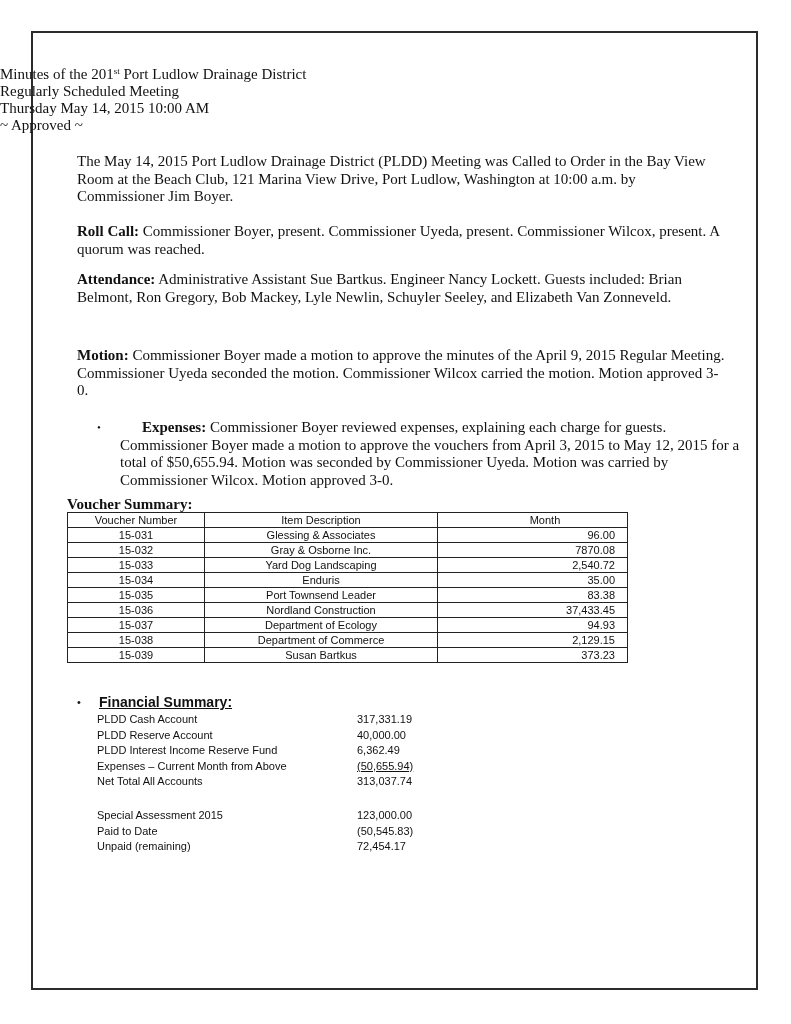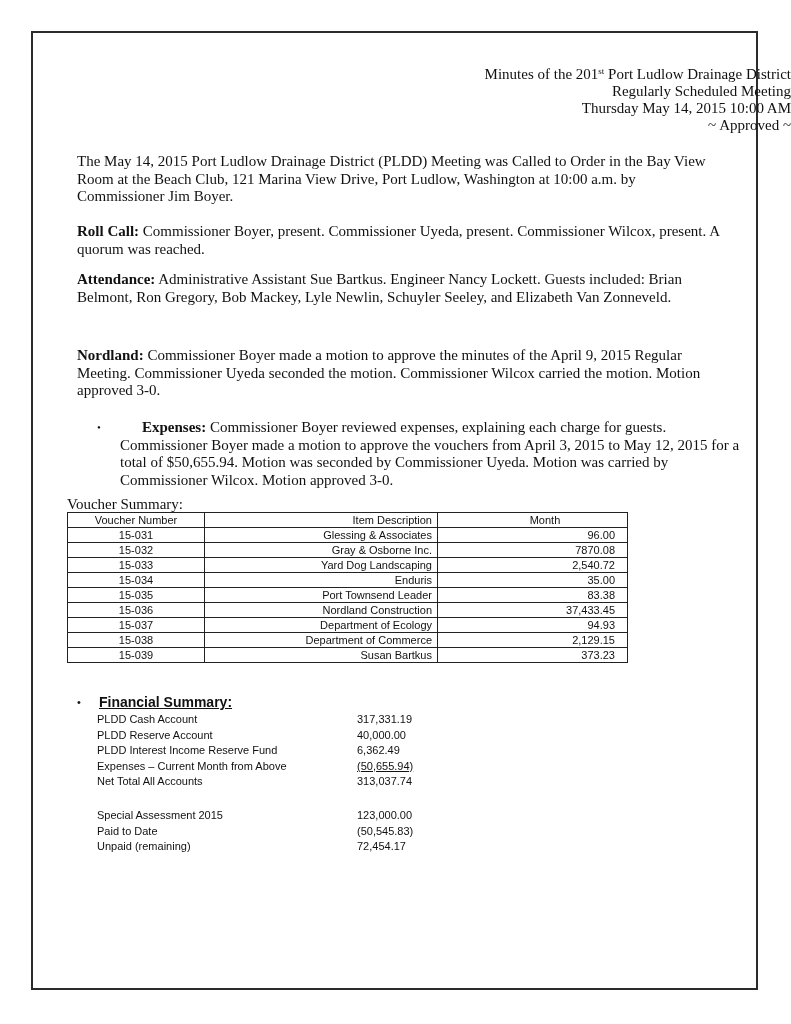--- a/index.html
+++ b/index.html
@@ -22,21 +22,21 @@
       width: 727px;
       height: 959px;
       border: 2px solid #2b2b2b;
       box-sizing: border-box;
     }
     .title-block {
       position: absolute;
       left: 0;
       top: 66px;
       width: 791px;
-      text-align: right;
+      text-align: left;
       font-size: 15px;
       line-height: 17px;
     }
     .title-block sup {
       font-size: 9px;
       line-height: 0;
       vertical-align: 5px;
     }
     .para {
       position: absolute;
@@ -64,41 +64,41 @@
       left: -23px;
       top: 0;
       font-size: 11px;
     }
     .expenses .indent { display: inline-block; width: 22px; }
     .voucher-title {
       position: absolute;
       left: 67px;
       top: 496px;
       font-size: 15px;
-      font-weight: normal;
+      font-weight: bold;
       line-height: 16px;
     }
     table.vouchers {
       position: absolute;
       left: 67px;
       top: 512px;
       width: 561px;
       border-collapse: collapse;
       font-family: "Liberation Sans", sans-serif;
       font-size: 11px;
     }
     table.vouchers th, table.vouchers td {
       border: 1.5px solid #222222;
       height: 14px;
       padding: 0 5px;
       line-height: 13px;
       font-weight: normal;
     }
     table.vouchers .c-num { width: 126px; text-align: center; }
-    table.vouchers .c-desc { width: 222px; text-align: right; }
+    table.vouchers .c-desc { width: 222px; text-align: center; }
     table.vouchers .c-amt { text-align: right; padding-right: 12px; }
     table.vouchers th.c-amt { text-align: center; padding-right: 5px; padding-left: 30px; }
 
     .fin-heading {
       position: absolute;
       left: 99px;
       top: 694px;
       font-family: "Liberation Sans", sans-serif;
       font-size: 14px;
       font-weight: bold;
@@ -138,21 +138,21 @@
   <div>Thursday May 14, 2015 10:00 AM</div>
   <div>~ Approved ~</div>
 </div>
 
 <p class="para p-intro">The May 14, 2015 Port Ludlow Drainage District (PLDD) Meeting was Called to Order in the Bay View Room at the Beach Club, 121 Marina View Drive, Port Ludlow, Washington at 10:00 a.m. by Commissioner Jim Boyer.</p>
 
 <p class="para p-roll"><b>Roll Call:</b><span>  Commissioner Boyer, present.  Commissioner Uyeda, present.  Commissioner Wilcox, present.  A quorum was reached.</span></p>
 
 <p class="para p-attend"><b>Attendance:</b><span>  Administrative Assistant Sue Bartkus.  Engineer Nancy Lockett.  Guests included: Brian Belmont, Ron Gregory, Bob Mackey, Lyle Newlin, Schuyler Seeley, and Elizabeth Van Zonneveld.</span></p>
 
-<p class="para p-minutes"><b>Nordland:</b><span>  Commissioner Boyer made a motion to approve the minutes of the April 9, 2015 Regular Meeting.  Commissioner Uyeda seconded the motion.  Commissioner Wilcox carried the motion. Motion approved 3-0.</span></p>
+<p class="para p-minutes"><b>Motion:</b><span>  Commissioner Boyer made a motion to approve the minutes of the April 9, 2015 Regular Meeting.  Commissioner Uyeda seconded the motion.  Commissioner Wilcox carried the motion. Motion approved 3-0.</span></p>
 
 <div class="expenses">
   <span class="bullet">•</span><span class="indent"></span><b>Expenses:</b><span>  Commissioner Boyer reviewed expenses, explaining each charge for guests. Commissioner Boyer made a motion to approve the vouchers from April 3, 2015 to May 12, 2015 for a total of $50,655.94.  Motion was seconded by Commissioner Uyeda.  Motion was carried by Commissioner Wilcox. Motion approved 3-0.</span>
 </div>
 
 <div class="voucher-title">Voucher Summary:</div>
 
 <table class="vouchers">
   <thead>
     <tr>

